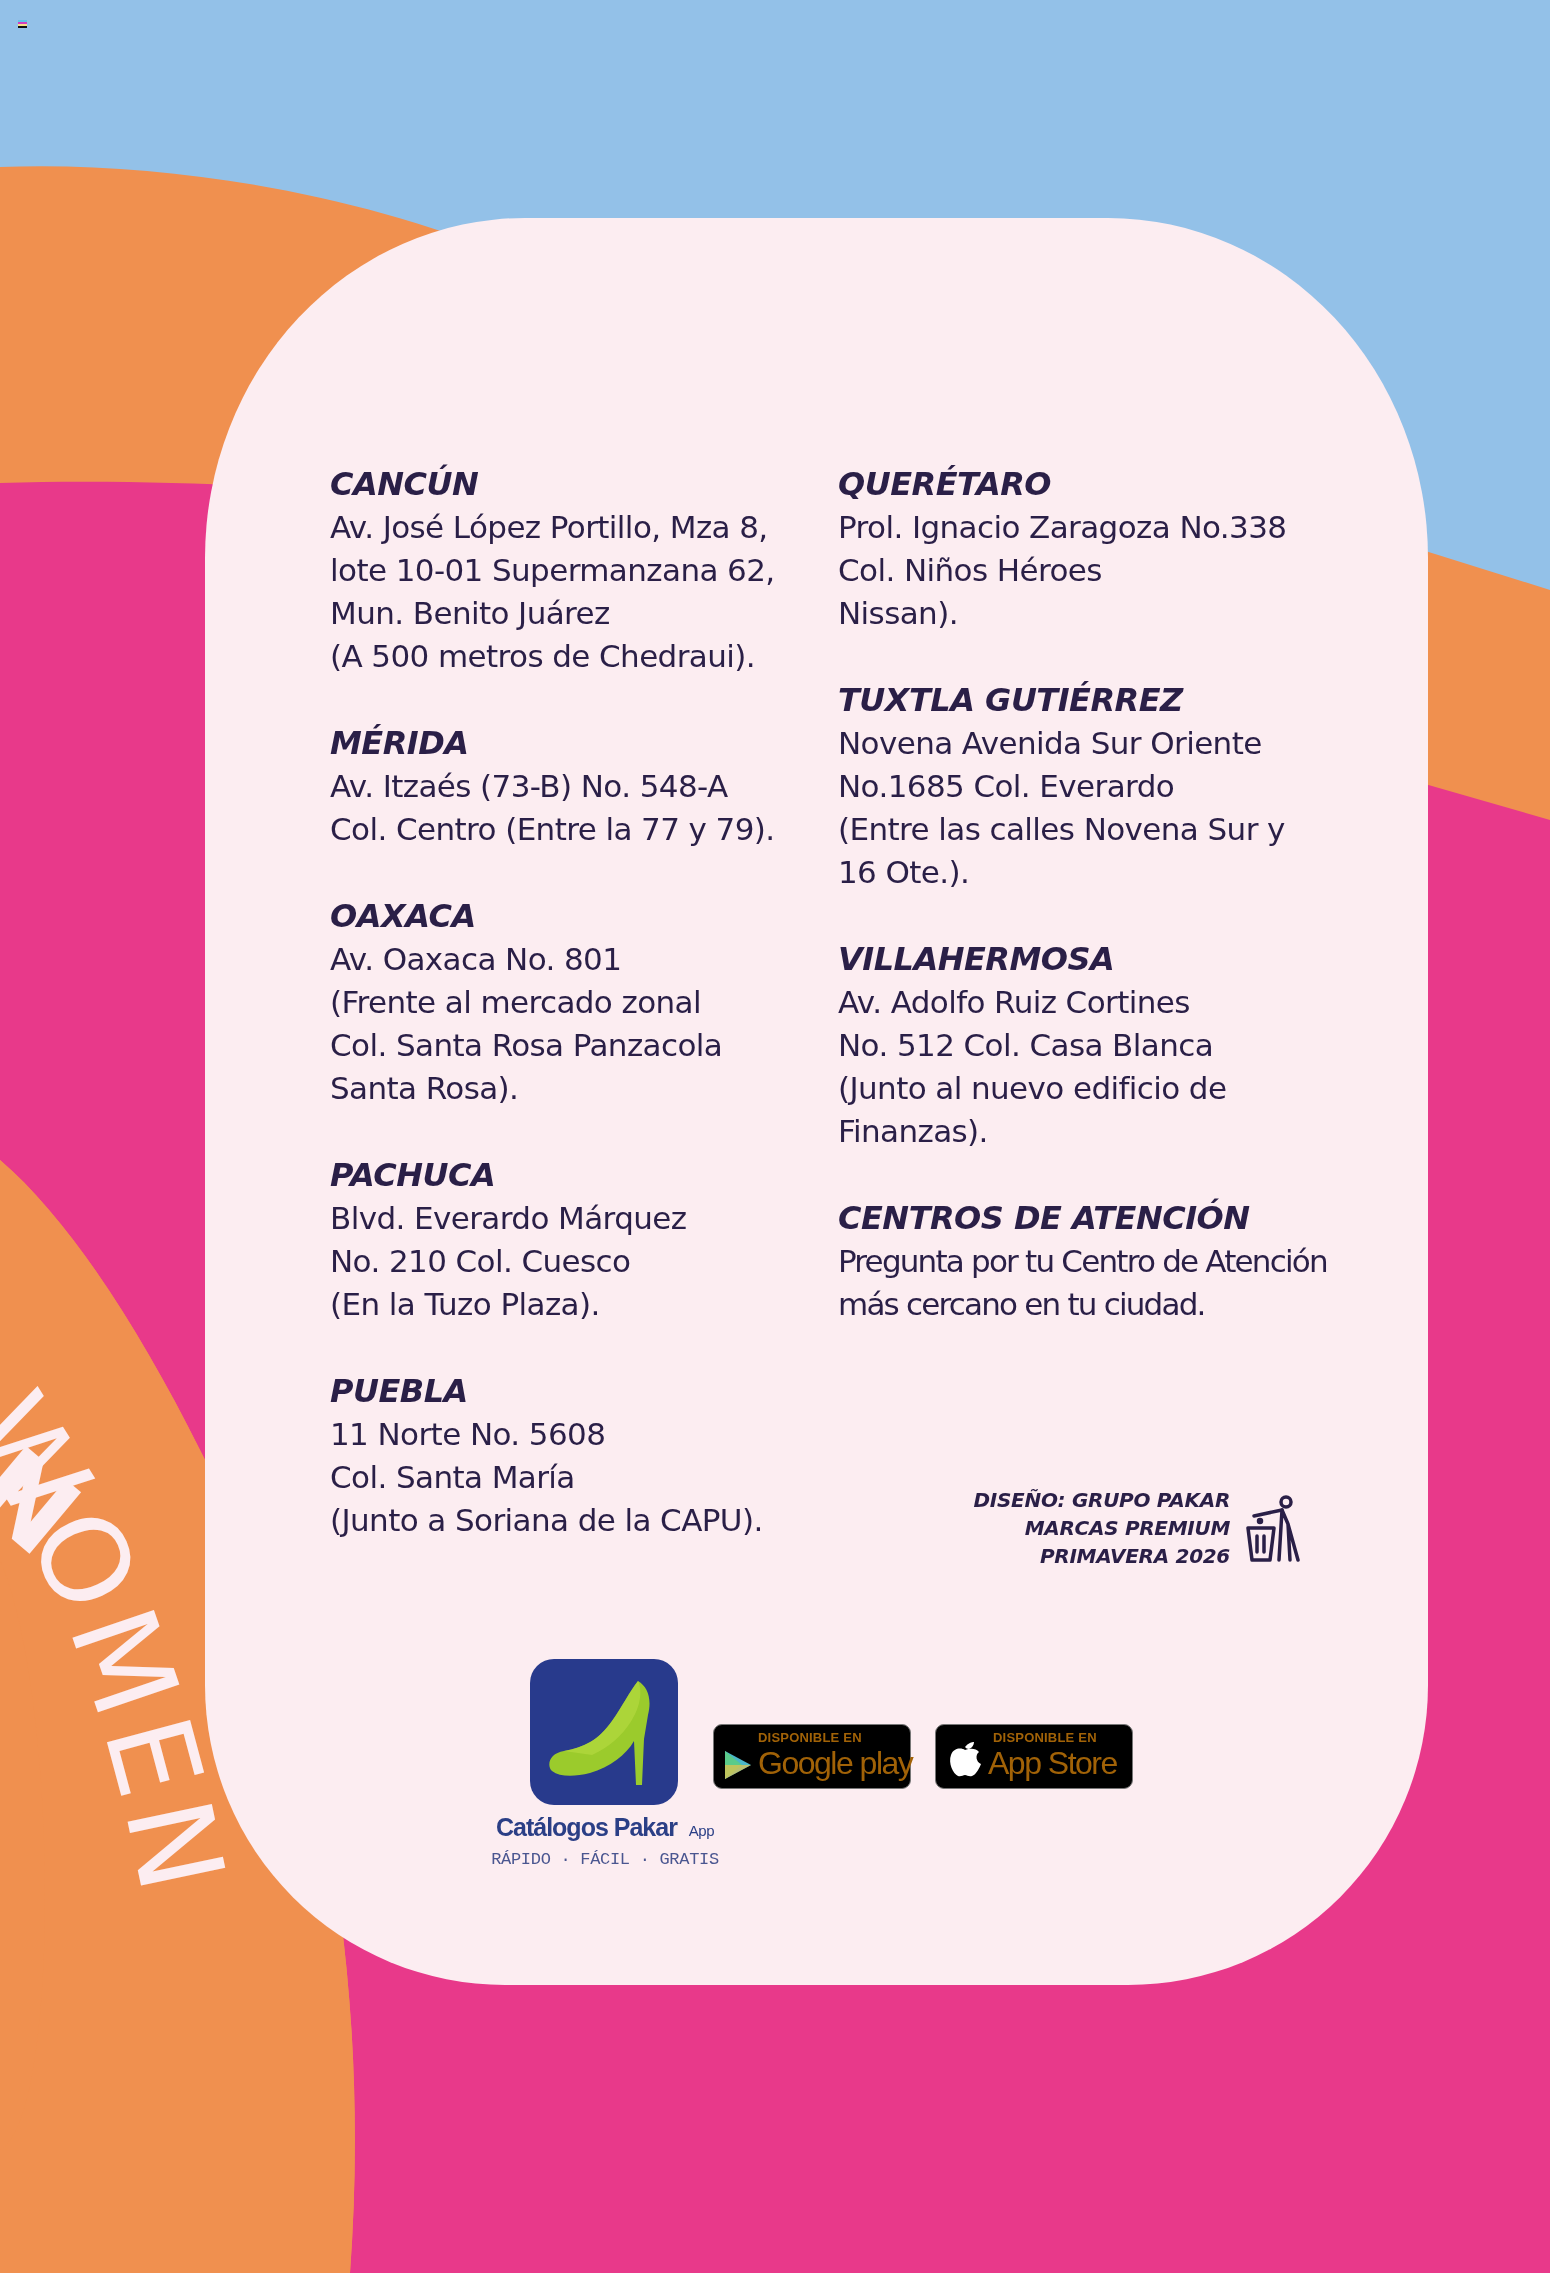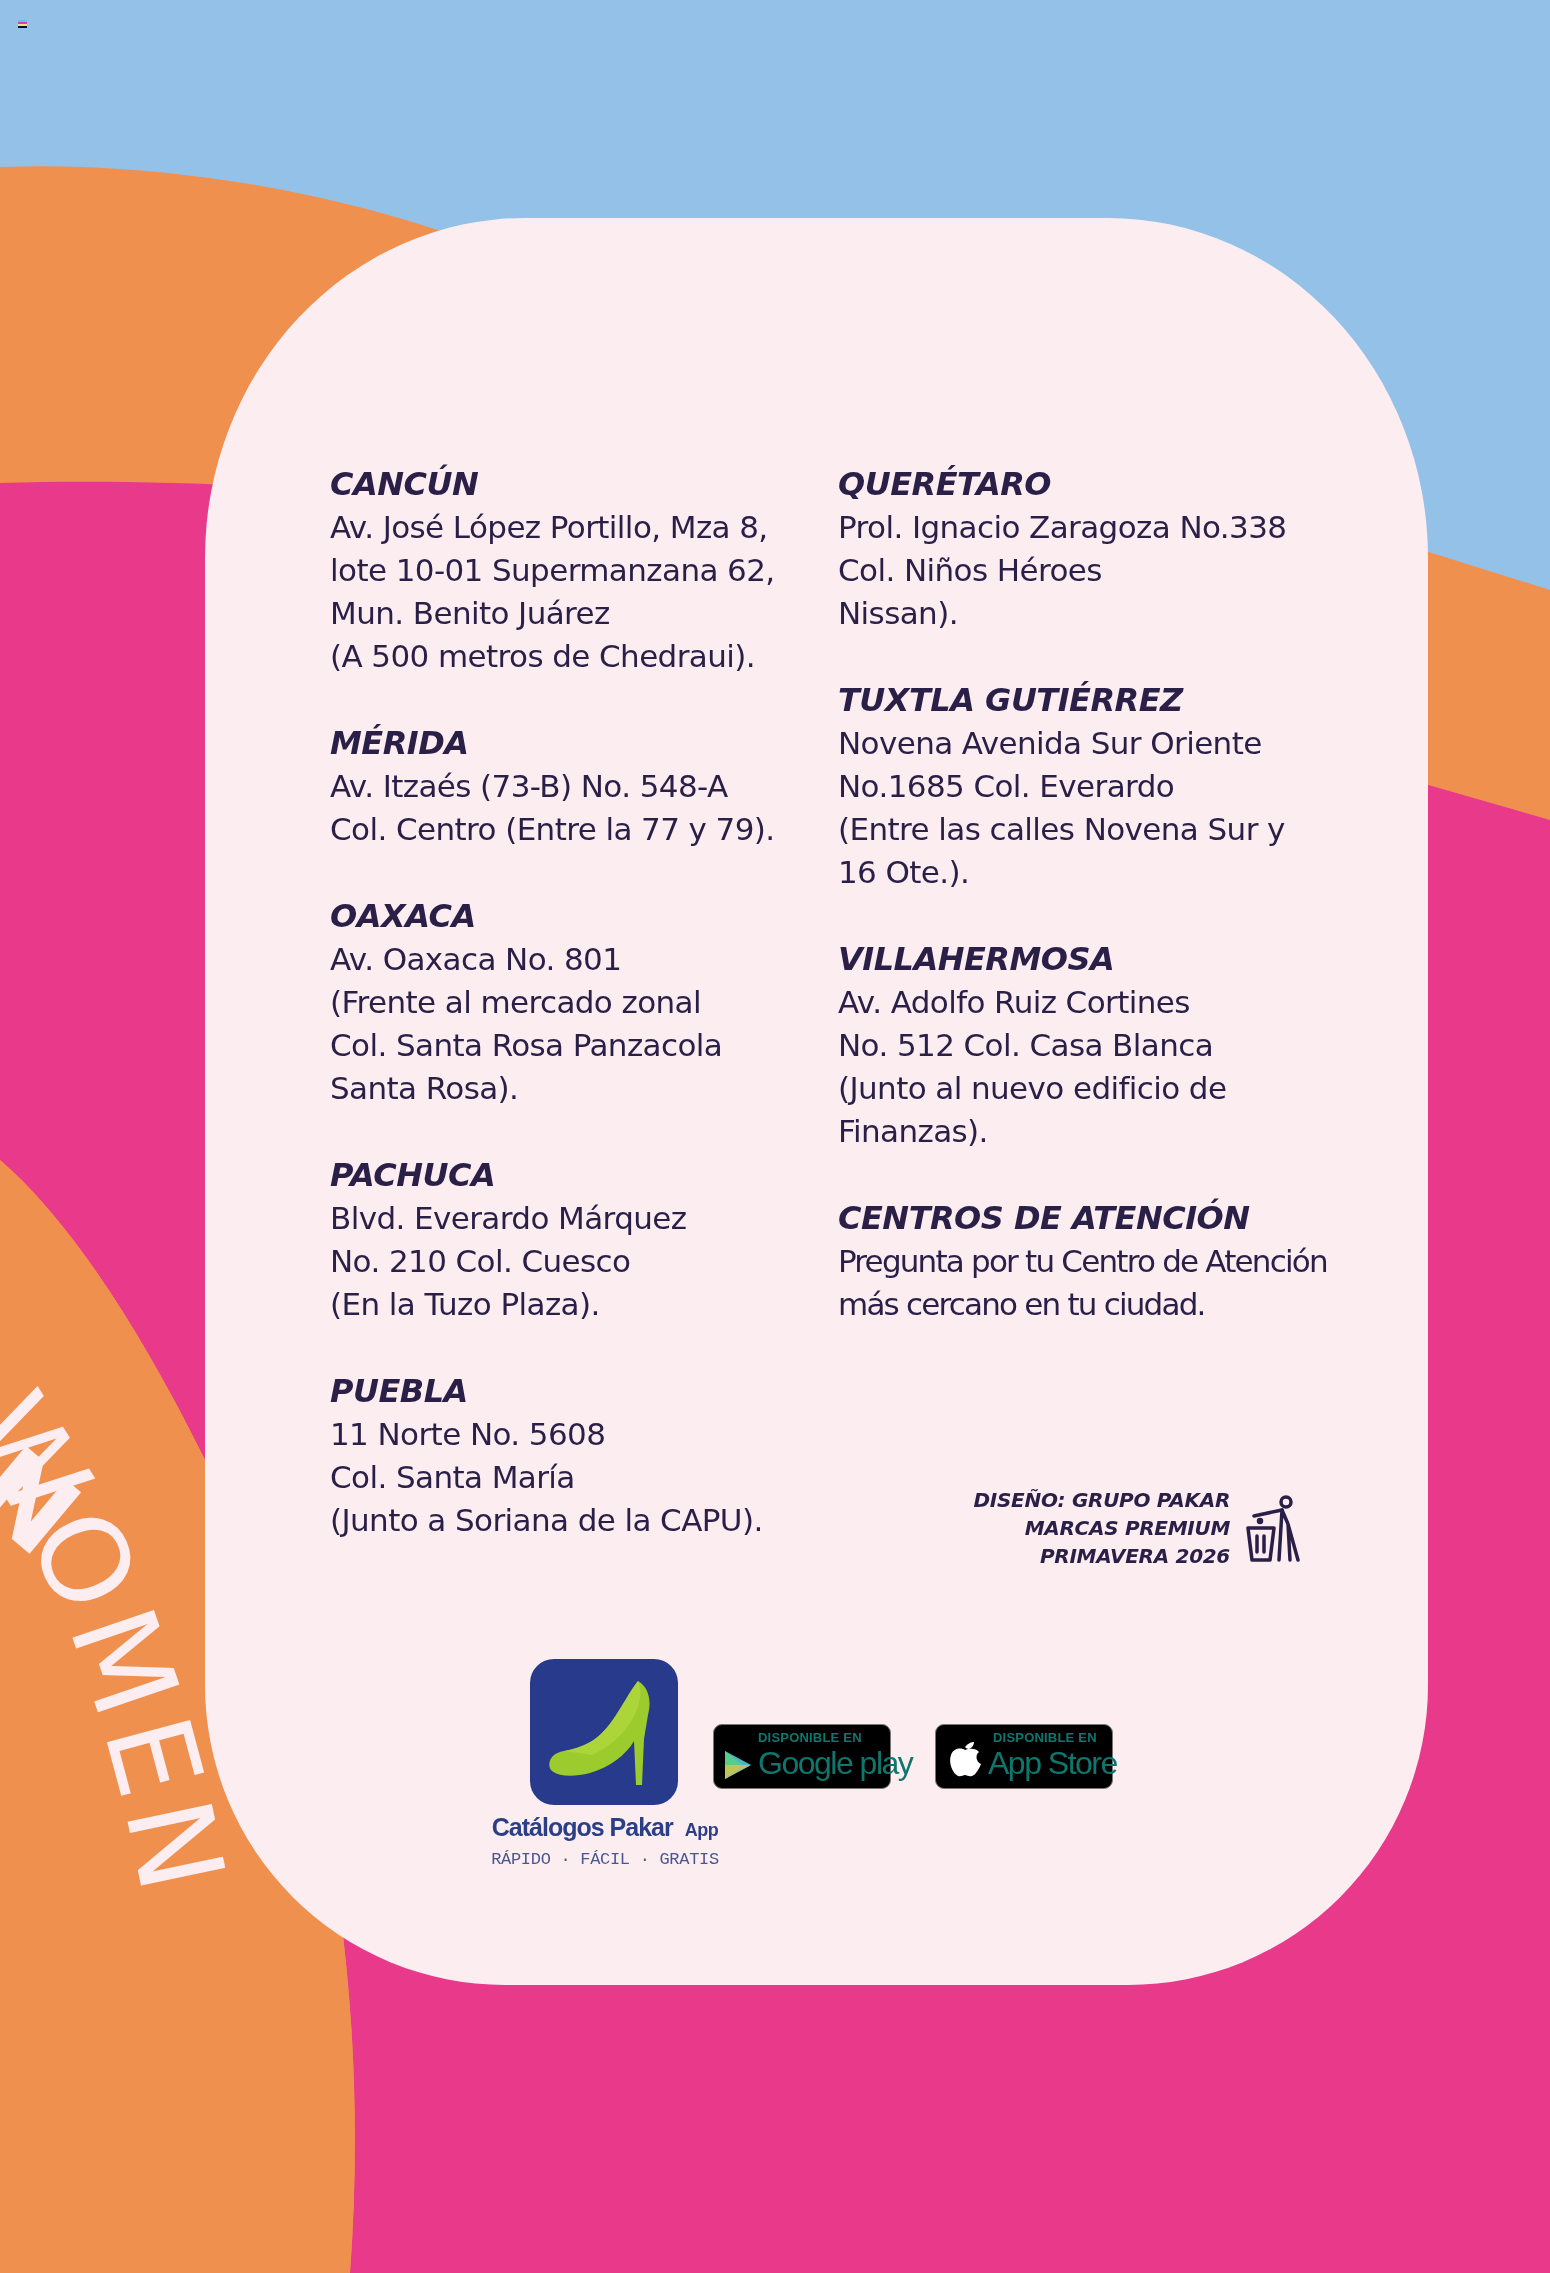--- a/index.html
+++ b/index.html
@@ -15,23 +15,23 @@
     .col-right { left:838px; width:520px; }
     .entry { margin-bottom:43px; }
     .entry h3 { margin:0; font-family:"DejaVu Sans", sans-serif; font-weight:bold; font-style:italic; font-size:32px; line-height:44px; letter-spacing:-0.5px; color:#2A1F47; }
     .entry .line { font-family:"DejaVu Sans", sans-serif; font-size:31px; line-height:43px; letter-spacing:-0.6px; color:#2A1F47; white-space:nowrap; }
     .entry .line.tight { letter-spacing:-1.8px; font-size:31px; }
     .credits { position:absolute; right:320px; top:1486px; text-align:right; color:#2A1F47;
                font-family:"DejaVu Sans", sans-serif; font-weight:bold; font-style:italic; font-size:20px; line-height:28px; letter-spacing:-0.3px; }
     .recycle-icon { position:absolute; left:1246px; top:1494px; width:58px; height:70px; }
     .app-icon { position:absolute; left:530px; top:1659px; width:148px; height:146px; border-radius:24px; background:#283A8C; overflow:hidden; }
     .app-name { position:absolute; left:490px; top:1813px; width:230px; text-align:center; white-space:nowrap; color:#2B3F86; font-family:"Liberation Sans", sans-serif; font-weight:bold; font-size:25px; letter-spacing:-1px; }
-    .app-name small { font-weight:bold; font-size:18px; letter-spacing:-0.5px;margin-left:6px; }
+    .app-name small { font-weight:normal; font-size:15px; letter-spacing:-0.5px;margin-left:6px; }
     .app-tagline { position:absolute; left:490px; top:1850px; width:230px; text-align:center; color:#4A5690; font-family:Liberation Mono, monospace; font-size:17px; letter-spacing:-0.3px; }
-    .store-badge { position:absolute; top:1724px; width:178px; height:65px; background:#000; border-radius:9px; border:1px solid #777; color:#0f766e; box-sizing:border-box; }
+    .store-badge { position:absolute; top:1724px; width:198px; height:65px; background:#000; border-radius:9px; border:1px solid #777; color:#a16207; box-sizing:border-box; }
     .store-badge .small { position:absolute; top:5px; font-family:"Liberation Sans", sans-serif; font-weight:bold; font-size:13px; letter-spacing:0.2px; }
     .store-badge .big { position:absolute; top:20px; font-family:"Liberation Sans", sans-serif; font-size:32px; letter-spacing:-1.5px; white-space:nowrap; }
     .badge-google { left:713px; }
     .badge-google .small { left:44px; }
     .badge-google .big { left:44px; }
     .badge-apple { left:935px; }
     .badge-apple .small { left:57px; }
     .badge-apple .big { left:52px; font-weight:normal; }
     .badge-icon { position:absolute; }
     .women-text { position:absolute; left:0; top:0; }

